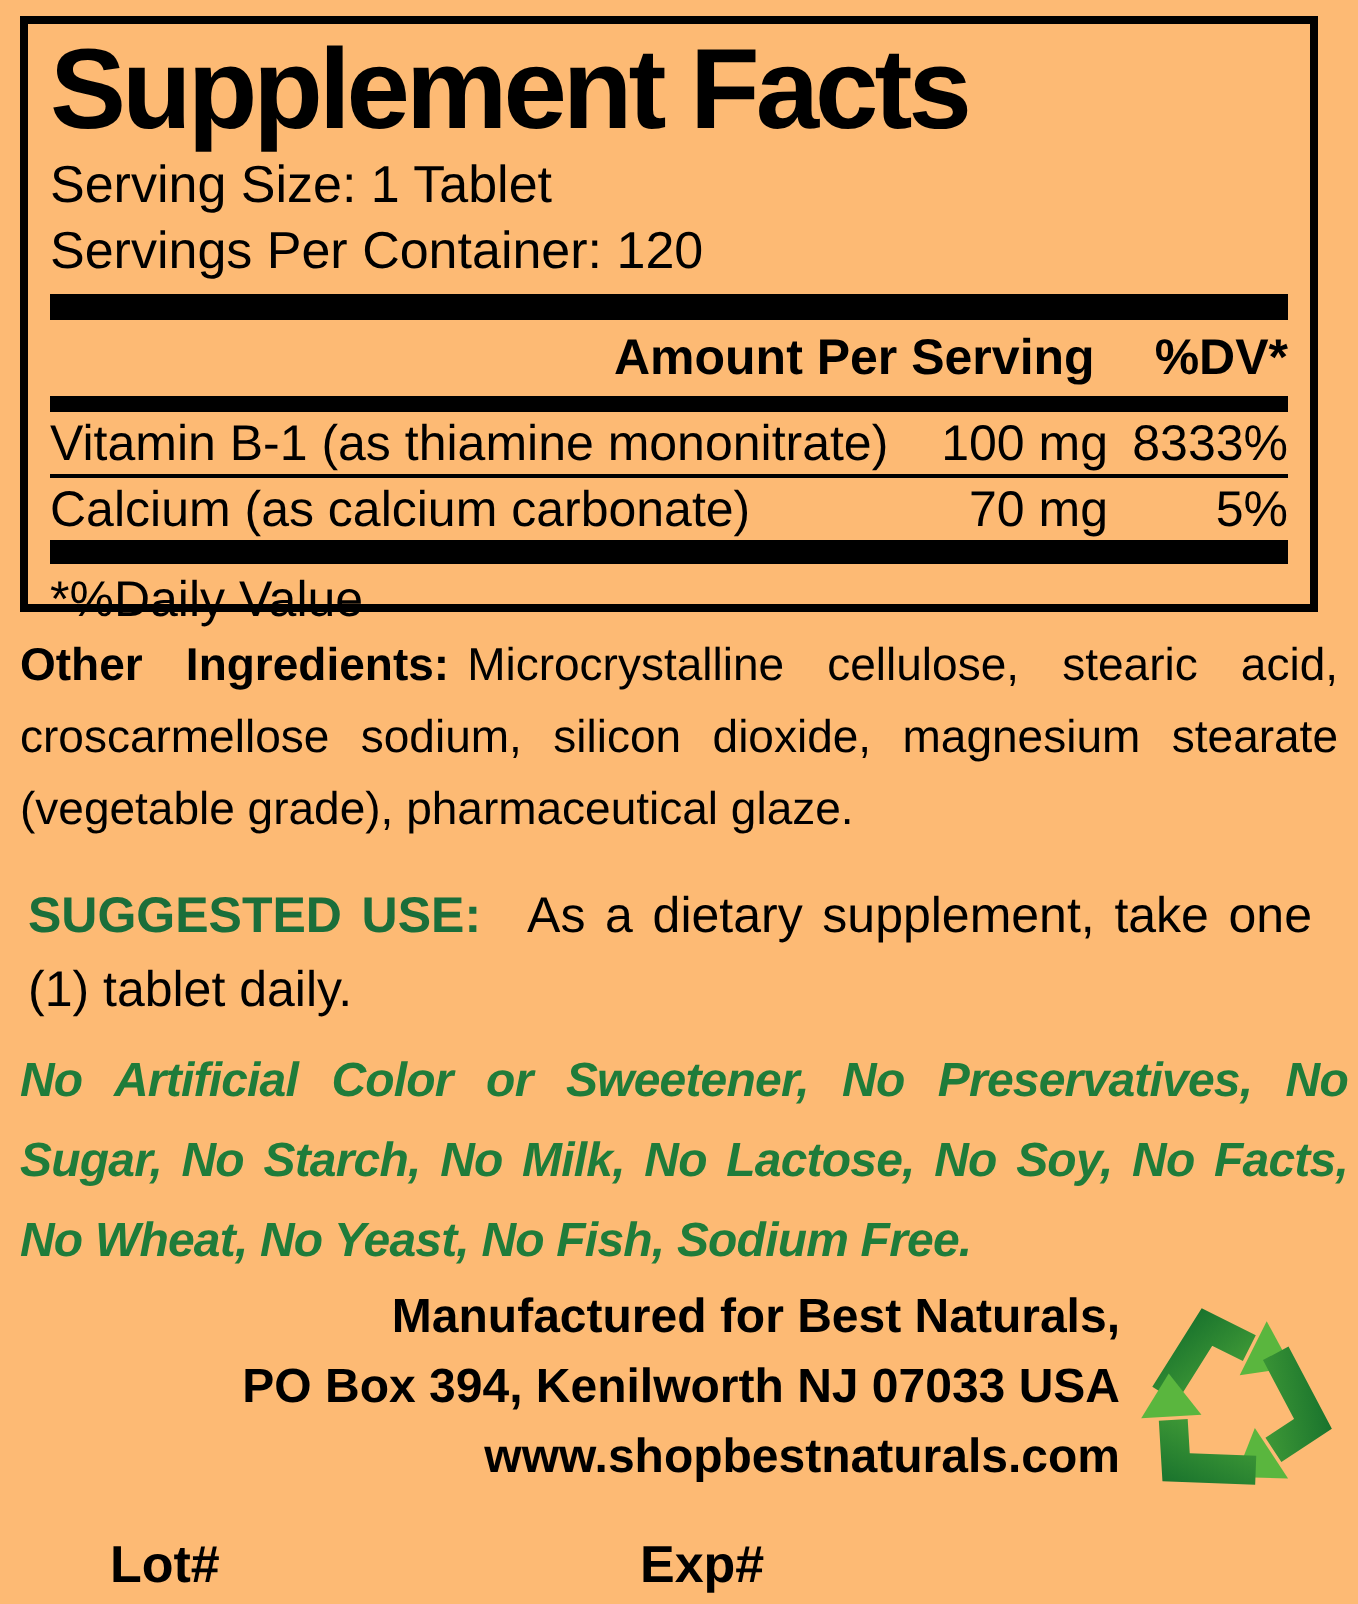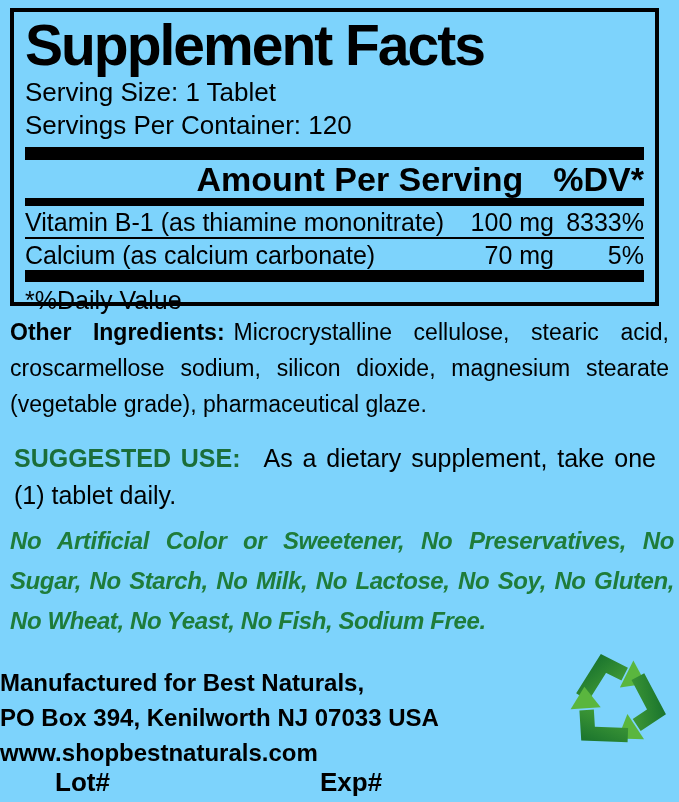--- a/index.html
+++ b/index.html
@@ -1,19 +1,19 @@
 <!DOCTYPE html>
 <html><head>
 <meta charset="utf-8">
 <style>
   html,body{margin:0;padding:0;background:#fff;}
   .label{
     position:relative;
     width:679px;height:802px;
-    background:#7dd3fc;
+    background:#fdba74;
     font-family:"Liberation Sans", sans-serif;
     color:#000;
     overflow:hidden;
   }
   
   .facts-box{
     position:absolute;left:10px;top:8px;
     width:649px;height:298px;
     border:4px solid #000;
     box-sizing:border-box;
@@ -26,21 +26,21 @@
     margin-top:2px;
     white-space:nowrap;
   }
   .serving-line{font-size:26px;line-height:33px;}
   .bar{background:#000;}
   .bar-thick{height:13px;margin-top:5px;}
   .bar-med{height:8px;}
   .bar-thick2{height:12px;}
   .amount-header{
     display:flex;justify-content:flex-end;align-items:baseline;
-    gap:30px;font-weight:bold;font-size:34px;
+    gap:30px;font-weight:bold;font-size:25px;
     padding:5px 0 5px 0;line-height:28px;
   }
   .nutrient-row{
     display:flex;align-items:baseline;
     font-size:25px;line-height:28px;padding:2px 0 1px 0;
   }
   .n-name{flex:1;}
   .n-amount{width:105px;text-align:right;}
   .n-dv{width:90px;text-align:right;}
   .row-divider{border-top:2px solid #000;}
@@ -60,21 +60,21 @@
   .claims{
     position:absolute;left:10px;top:521px;width:664px;
     font-size:24px;line-height:40px;letter-spacing:-0.4px;
     font-weight:bold;font-style:italic;color:#1f7c3a;
     text-align:justify;margin:0;
   }
 
   
   .footer-lines{
     position:absolute;left:0;top:641px;width:560px;
-    text-align:left;font-weight:bold;font-size:24px;line-height:35px;margin-top:24px;
+    text-align:right;font-weight:bold;font-size:24px;line-height:35px;
   }
   .footer-line4{
     position:absolute;left:0;top:746px;width:560px;
     text-align:center;font-weight:bold;font-size:24px;line-height:30px;
     white-space:nowrap;
   }
   .lot-exp{
     position:absolute;left:0;top:767px;width:625px;height:30px;
     font-weight:bold;font-size:26px;
   }
@@ -124,21 +124,21 @@
   </div>
 
   <p class="other-ing">
     <span class="lead">Other Ingredients:</span><span>Microcrystalline cellulose, stearic acid, croscarmellose sodium, silicon dioxide, magnesium stearate (vegetable grade), pharmaceutical glaze.</span>
   </p>
 
   <p class="suggested">
     <span class="lead">SUGGESTED USE:</span><span>As a dietary supplement, take one (1) tablet daily.</span>
   </p>
 
-  <p class="claims">No Artificial Color or Sweetener, No Preservatives, No Sugar, No Starch, No Milk, No Lactose, No Soy, No Gluten, No Wheat, No Yeast, No Fish, Sodium Free.</p>
+  <p class="claims">No Artificial Color or Sweetener, No Preservatives, No Sugar, No Starch, No Milk, No Lactose, No Soy, No Facts, No Wheat, No Yeast, No Fish, Sodium Free.</p>
 
   <div class="footer-lines">
     <div>Manufactured for Best Naturals,</div>
     <div>PO Box 394, Kenilworth NJ 07033 USA</div>
     <div>www.shopbestnaturals.com</div>
   </div>
 
   <div class="lot-exp">
     <span class="lot">Lot#</span>
     <span class="exp">Exp#</span>

